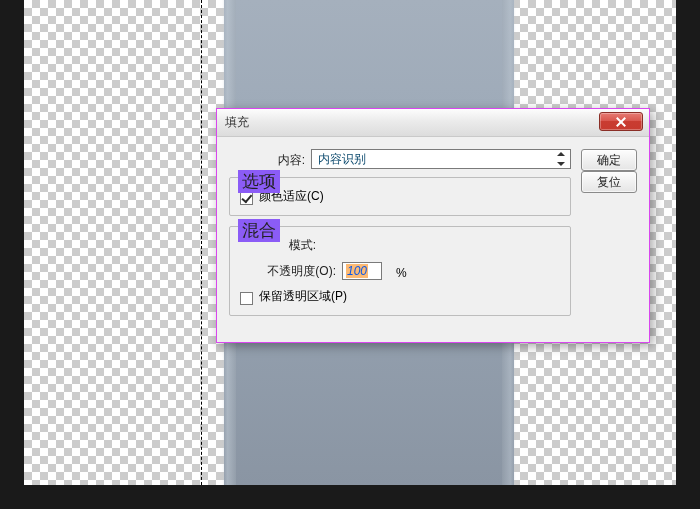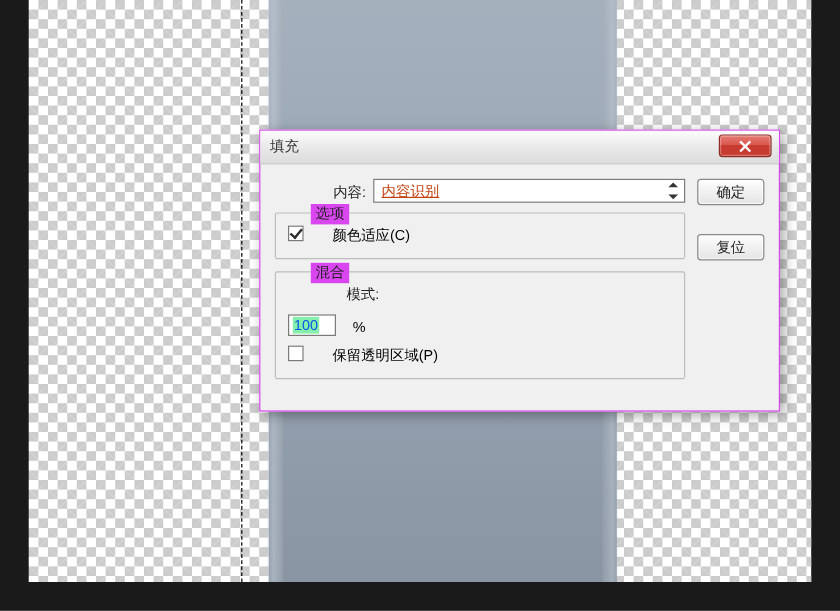--- a/index.html
+++ b/index.html
@@ -112,21 +112,21 @@
       display: flex;
       gap: 10px;
     }
     .left-col {
       flex: 1;
     }
     .right-col {
       width: 56px;
       display: flex;
       flex-direction: column;
-      gap: 24px;
+      gap: 0;
     }
     .win-btn {
       height: 22px;
       background: linear-gradient(to bottom, #fdfdfd, #e5e5e5);
       border: 1px solid #8a8a8a;
       border-radius: 3px;
       font-size: 12px;
       display: flex;
       align-items: center;
       justify-content: center;
@@ -148,22 +148,21 @@
     .combo {
       flex: 1;
       height: 20px;
       background: #fff;
       border: 1px solid #7a7a7a;
       display: flex;
       align-items: center;
       padding: 3px 6px;
       position: relative;
       font-size: 12px;
-      color: #c2410c;
-      text-decoration: underline;
+      color: #0c4a6e;
     }
     .combo .arrows {
       position: absolute;
       right: 4px;
       top: 2px;
       width: 10px;
       height: 14px;
       display: flex;
       flex-direction: column;
       justify-content: space-between;
@@ -179,30 +178,29 @@
       border: 1px solid #bdbdbd;
       border-radius: 2px;
       padding: 10px 10px 10px 10px;
       margin-bottom: 10px;
       position: relative;
     }
     .legend {
       position: absolute;
       top: -8px;
       left: 8px;
-      background: #d946ef;
+      background: #8b5cf6;
       padding: 0 4px;
-      font-size: 12px;
+      font-size: 17px;
       color: #222;
-      margin-left: 21px;
     }
     .checkbox-row {
       display: flex;
-      align-items: flex-start;
-      gap: 24px;
+      align-items: flex-end;
+      gap: 6px;
     }
     .chk {
       width: 13px; height: 13px;
       background: #fff;
       border: 1px solid #7a7a7a;
       display: inline-flex;
       align-items: center;
       justify-content: center;
     }
     .chk.checked::after {
@@ -219,22 +217,23 @@
       width: 40px;
       height: 18px;
       border: 1px solid #7a7a7a;
       background: #fff;
       color: #0a58e8;
       padding: 0 3px;
       display: inline-flex;
       align-items: center;
     }
     .opacity-row .txt .sel {
-      background: #86efac;
+      background: #fdba74;
       padding: 0 1px;
+      font-style: italic;
     }
     .opacity-row .pct {
       margin-left: 14px;
     }
     .preserve-row {
       margin-top: 0;
     }
   </style>
 </head>
 <body>
@@ -274,20 +273,21 @@
       </div>
 
       <div class="fieldset">
         <div class="legend">混合</div>
 
         <div class="row mode-row">
           <div class="row-label">模式:</div>
         </div>
 
         <div class="row opacity-row">
+          <div class="row-label" style="width:102px">不透明度(O):</div>
           <span class="txt">
             <span class="sel">100</span>
           </span>
           <span class="pct">%</span>
         </div>
 
         <div class="checkbox-row preserve-row">
           <span class="chk"></span>
           <span>保留透明区域(P)</span>
         </div>

